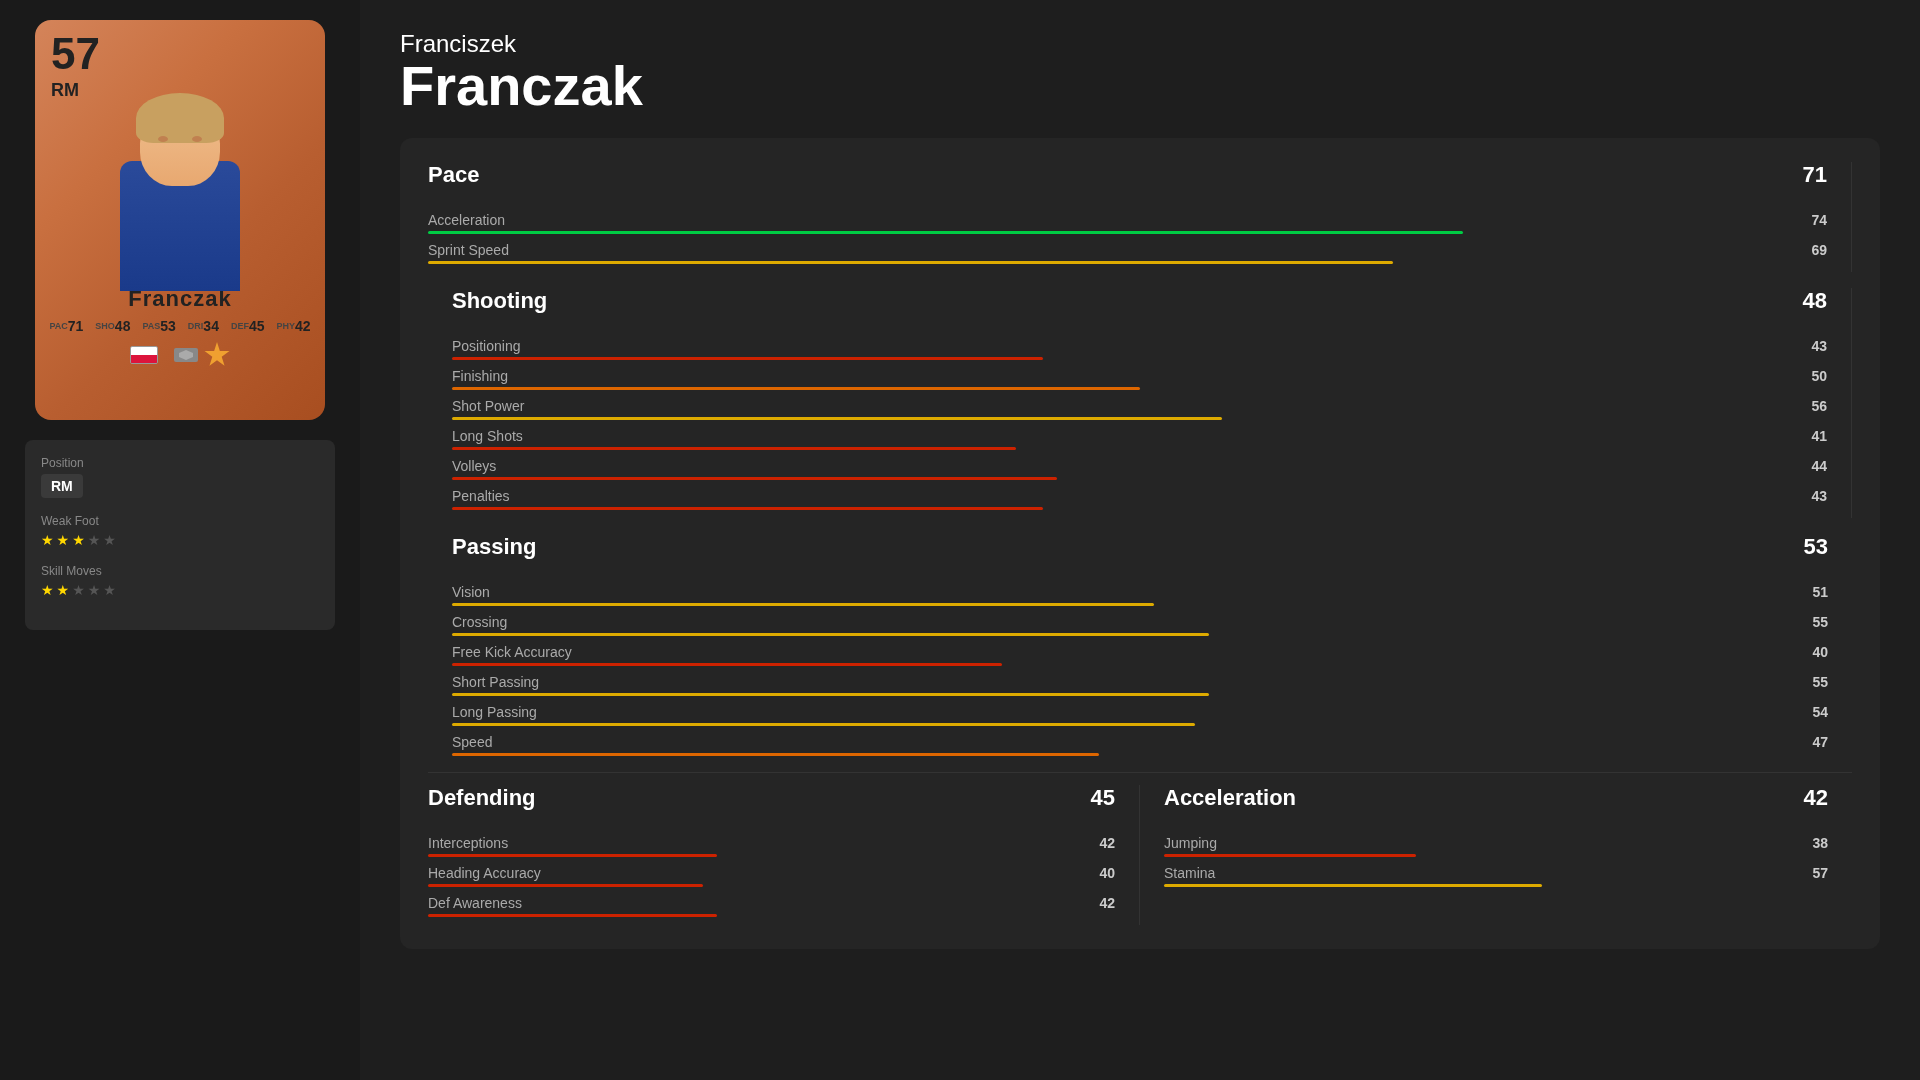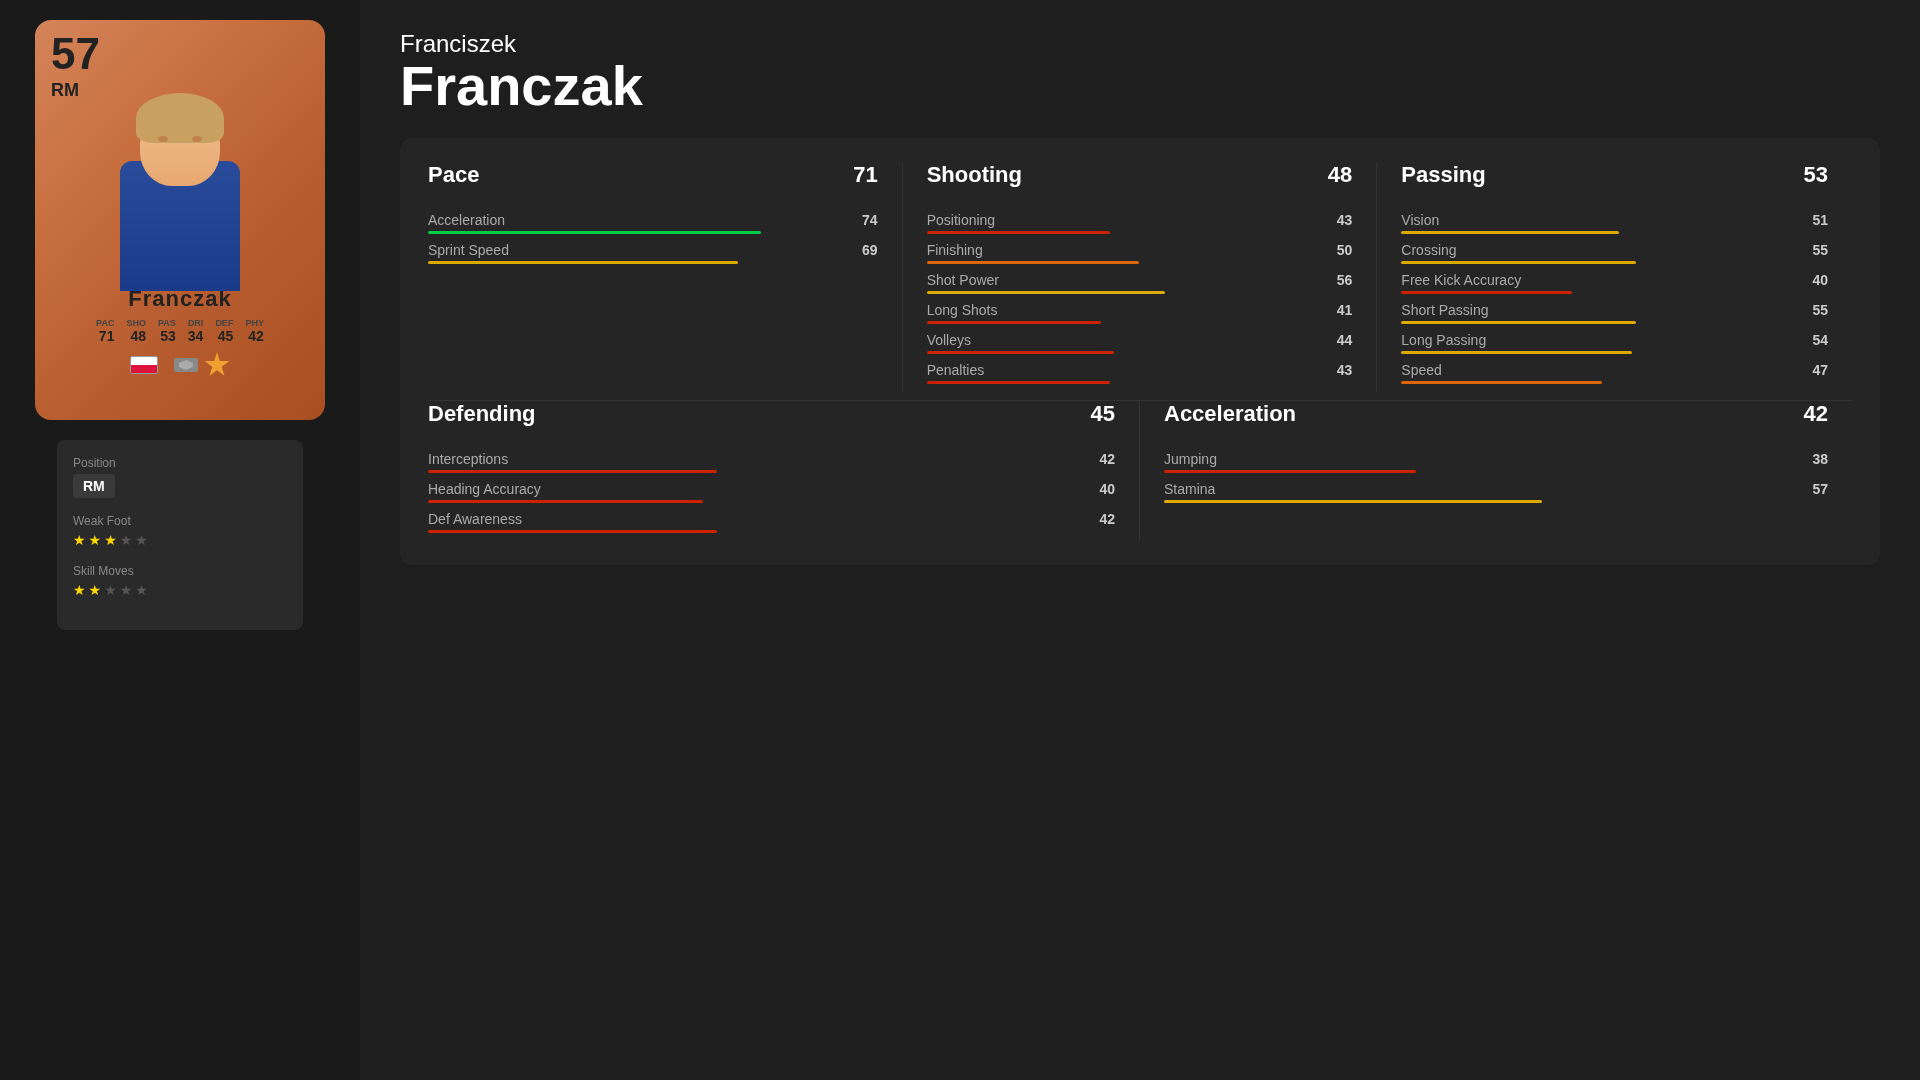--- a/index.html
+++ b/index.html
@@ -72,22 +72,22 @@
       letter-spacing: 1px;
       margin-top: -5px;
     }
     .card-stats-row {
       display: flex;
       gap: 12px;
       margin-top: 6px;
     }
     .card-stat {
       display: flex;
-      flex-direction: column;
-      align-items: flex-end;
+      flex-direction: row;
+      align-items: center;
       font-size: 11px;
       color: #333;
       font-weight: 700;
     }
     .card-stat-label {
       font-size: 9px;
       color: #444;
     }
     .card-stat-value {
       font-size: 14px;
@@ -113,21 +113,21 @@
       flex: 1;
       background: #fff;
     }
     .flag-poland .stripe-red {
       flex: 1;
       background: #dc143c;
     }
 
     
     .player-info-panel {
-      width: 246px;
+      width: 310px;
       background: #2a2a2a;
       border-radius: 8px;
       padding: 16px;
     }
     .info-section {
       margin-bottom: 16px;
     }
     .info-label {
       font-size: 12px;
       color: #888;
@@ -180,22 +180,22 @@
     }
 
     
     .stats-area {
       background: #252525;
       border-radius: 12px;
       padding: 24px 28px;
     }
     .stats-columns {
       display: grid;
-      grid-template-columns: 1fr 1fr 1fr;
-      gap: 0;
+      grid-template-columns: 1fr;
+      gap: 16px;
     }
     .stats-column {
       padding: 0 24px;
       border-right: 1px solid #333;
     }
     .stats-column:first-child {
       padding-left: 0;
     }
     .stats-column:last-child {
       border-right: none;
@@ -250,21 +250,21 @@
     .bar-yellow { background: #ddaa00; }
     .bar-orange { background: #dd6600; }
     .bar-red { background: #cc2200; }
 
     .stats-bottom-row {
       display: grid;
       grid-template-columns: 1fr 1fr;
       gap: 0;
       margin-top: 8px;
       border-top: 1px solid #333;
-      padding-top: 0;
+      padding-top: 12px;
     }
     .stats-bottom-col {
       padding: 0 24px;
       border-right: 1px solid #333;
     }
     .stats-bottom-col:first-child {
       padding-left: 0;
     }
     .stats-bottom-col:last-child {
       border-right: none;

